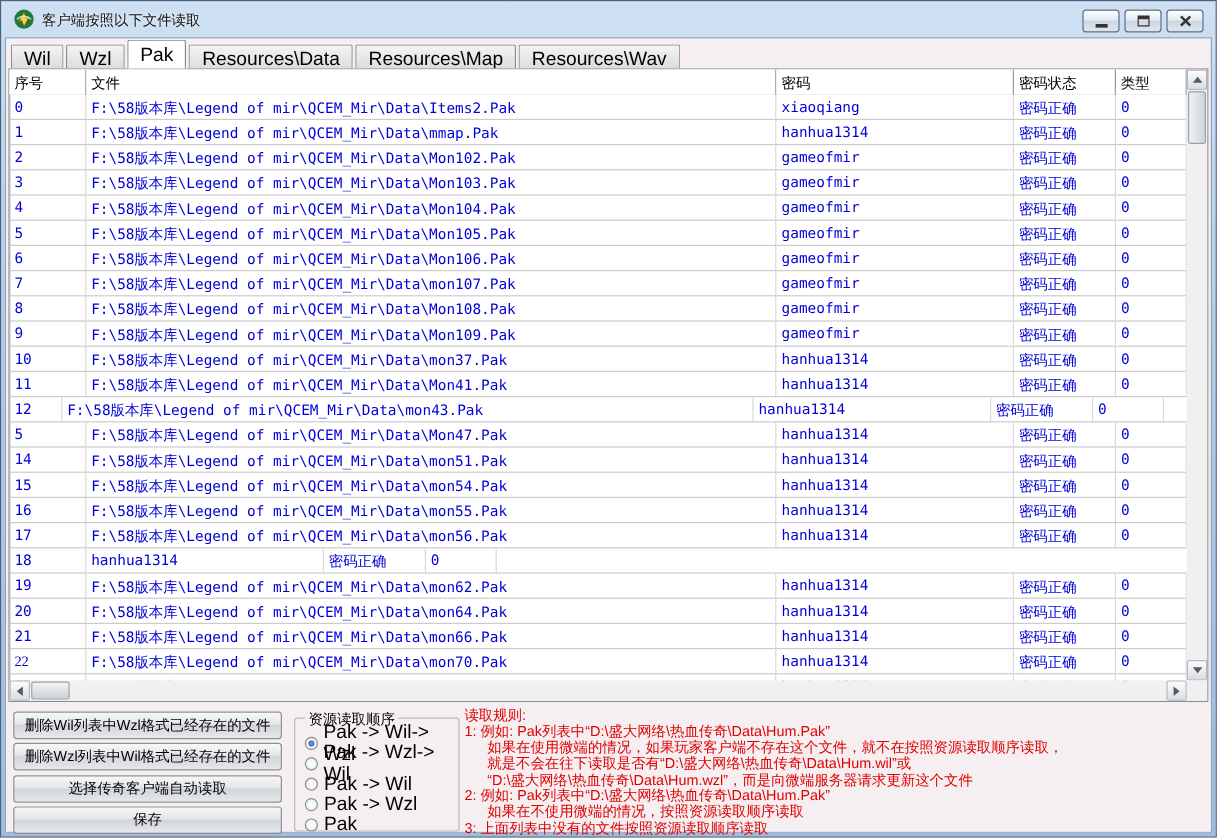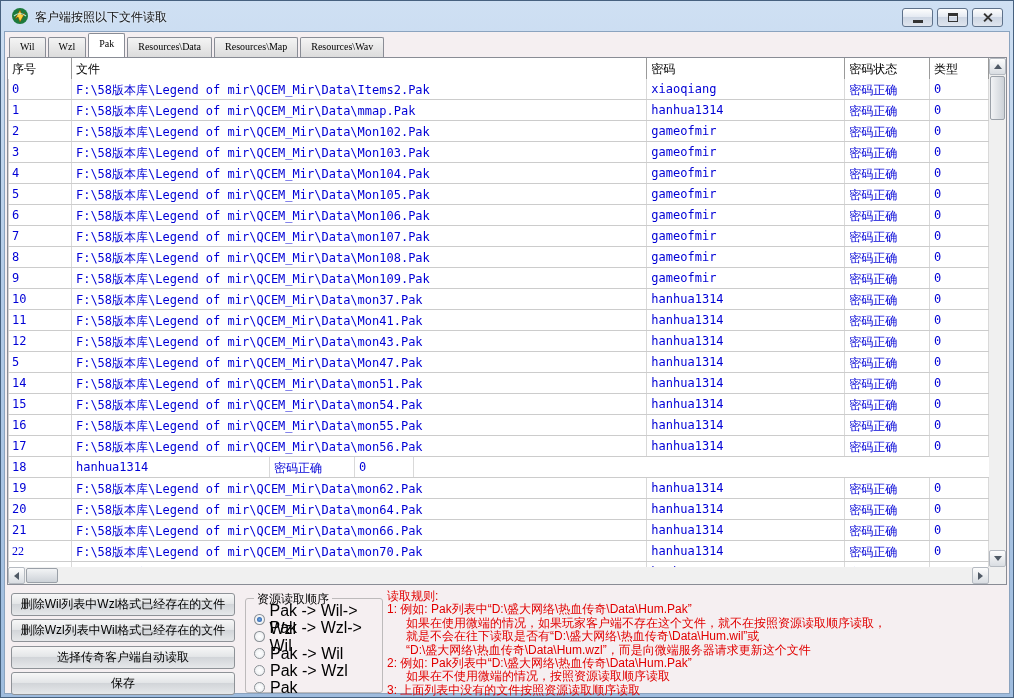--- a/index.html
+++ b/index.html
@@ -23,22 +23,22 @@
   .glyph-x::before,.glyph-x::after { content:""; position:absolute; left:5px; top:0;
     width:2px; height:11px; background:#333; }
   .glyph-x::before { transform:rotate(45deg); } .glyph-x::after { transform:rotate(-45deg); }
   
   .client { position:absolute; left:3px; right:3px; top:30px; bottom:3px;
     background:#f5eff1; border:1px solid #8ba3bf; }
   
   .tabs { position:absolute; left:4px; top:2px; height:23px; display:flex; align-items:flex-end; }
   .tab { height:20px; padding:3px 10px 0 10px; margin-right:2px;
     border:1px solid #898c95; border-bottom:none; border-radius:2px 2px 0 0;
-    background:linear-gradient(#f4f4f4,#dcdcdc); font-family:Liberation Serif, serif;
-    font-size:10px; color:#000; cursor:pointer; }
+    background:linear-gradient(#f4f4f4,#dcdcdc); font-family:Liberation Sans, sans-serif;
+    font-size:16px; color:#000; cursor:pointer; }
   .tab.active { height:24px; padding-top:4px; background:#fff; position:relative; z-index:2; }
   
   .listview { position:absolute; left:2px; right:2px; top:25px; height:528px;
     background:#fff; border:1px solid #898c95; box-shadow:inset 1px 1px 0 #d6d2d4; }
   .lv-header { position:absolute; left:0; top:0; right:17px; height:21px; background:#fff;
     border-bottom:1px solid #9a9a9a; display:flex; }
   .hcell { height:21px; border-right:1px solid #9a9a9a; font-size:12px; color:#000;
     padding:3px 3px 0 4px; background:#fff; cursor:pointer; }
   .lv-body { position:absolute; left:0; top:21px; right:17px; bottom:17px; overflow:hidden; }
   .lrow { display:flex; height:21px; border-bottom:1px solid #cccccc; cursor:default; }
@@ -206,21 +206,21 @@
             <div class="lcell" style="width: 59px;"><span>0</span></div>
           </div>
           <div class="lrow">
             <div class="lcell" style="width: 64px;"><span>11</span></div>
             <div class="lcell" style="width: 576px;"><span>F:\58版本库\Legend of mir\QCEM_Mir\Data\Mon41.Pak</span></div>
             <div class="lcell" style="width: 198px;"><span>hanhua1314</span></div>
             <div class="lcell" style="width: 85px;"><span>密码正确</span></div>
             <div class="lcell" style="width: 59px;"><span>0</span></div>
           </div>
           <div class="lrow">
-            <div class="lcell" style="width: 64px;"><span>12</span></div>
+            <div class="lcell" style="width: 44px;"><span>12</span></div>
             <div class="lcell" style="width: 576px;"><span>F:\58版本库\Legend of mir\QCEM_Mir\Data\mon43.Pak</span></div>
             <div class="lcell" style="width: 198px;"><span>hanhua1314</span></div>
             <div class="lcell" style="width: 85px;"><span>密码正确</span></div>
             <div class="lcell" style="width: 59px;"><span>0</span></div>
           </div>
           <div class="lrow">
             <div class="lcell" style="width: 64px;"><span>5</span></div>
             <div class="lcell" style="width: 576px;"><span>F:\58版本库\Legend of mir\QCEM_Mir\Data\Mon47.Pak</span></div>
             <div class="lcell" style="width: 198px;"><span>hanhua1314</span></div>
             <div class="lcell" style="width: 85px;"><span>密码正确</span></div>

